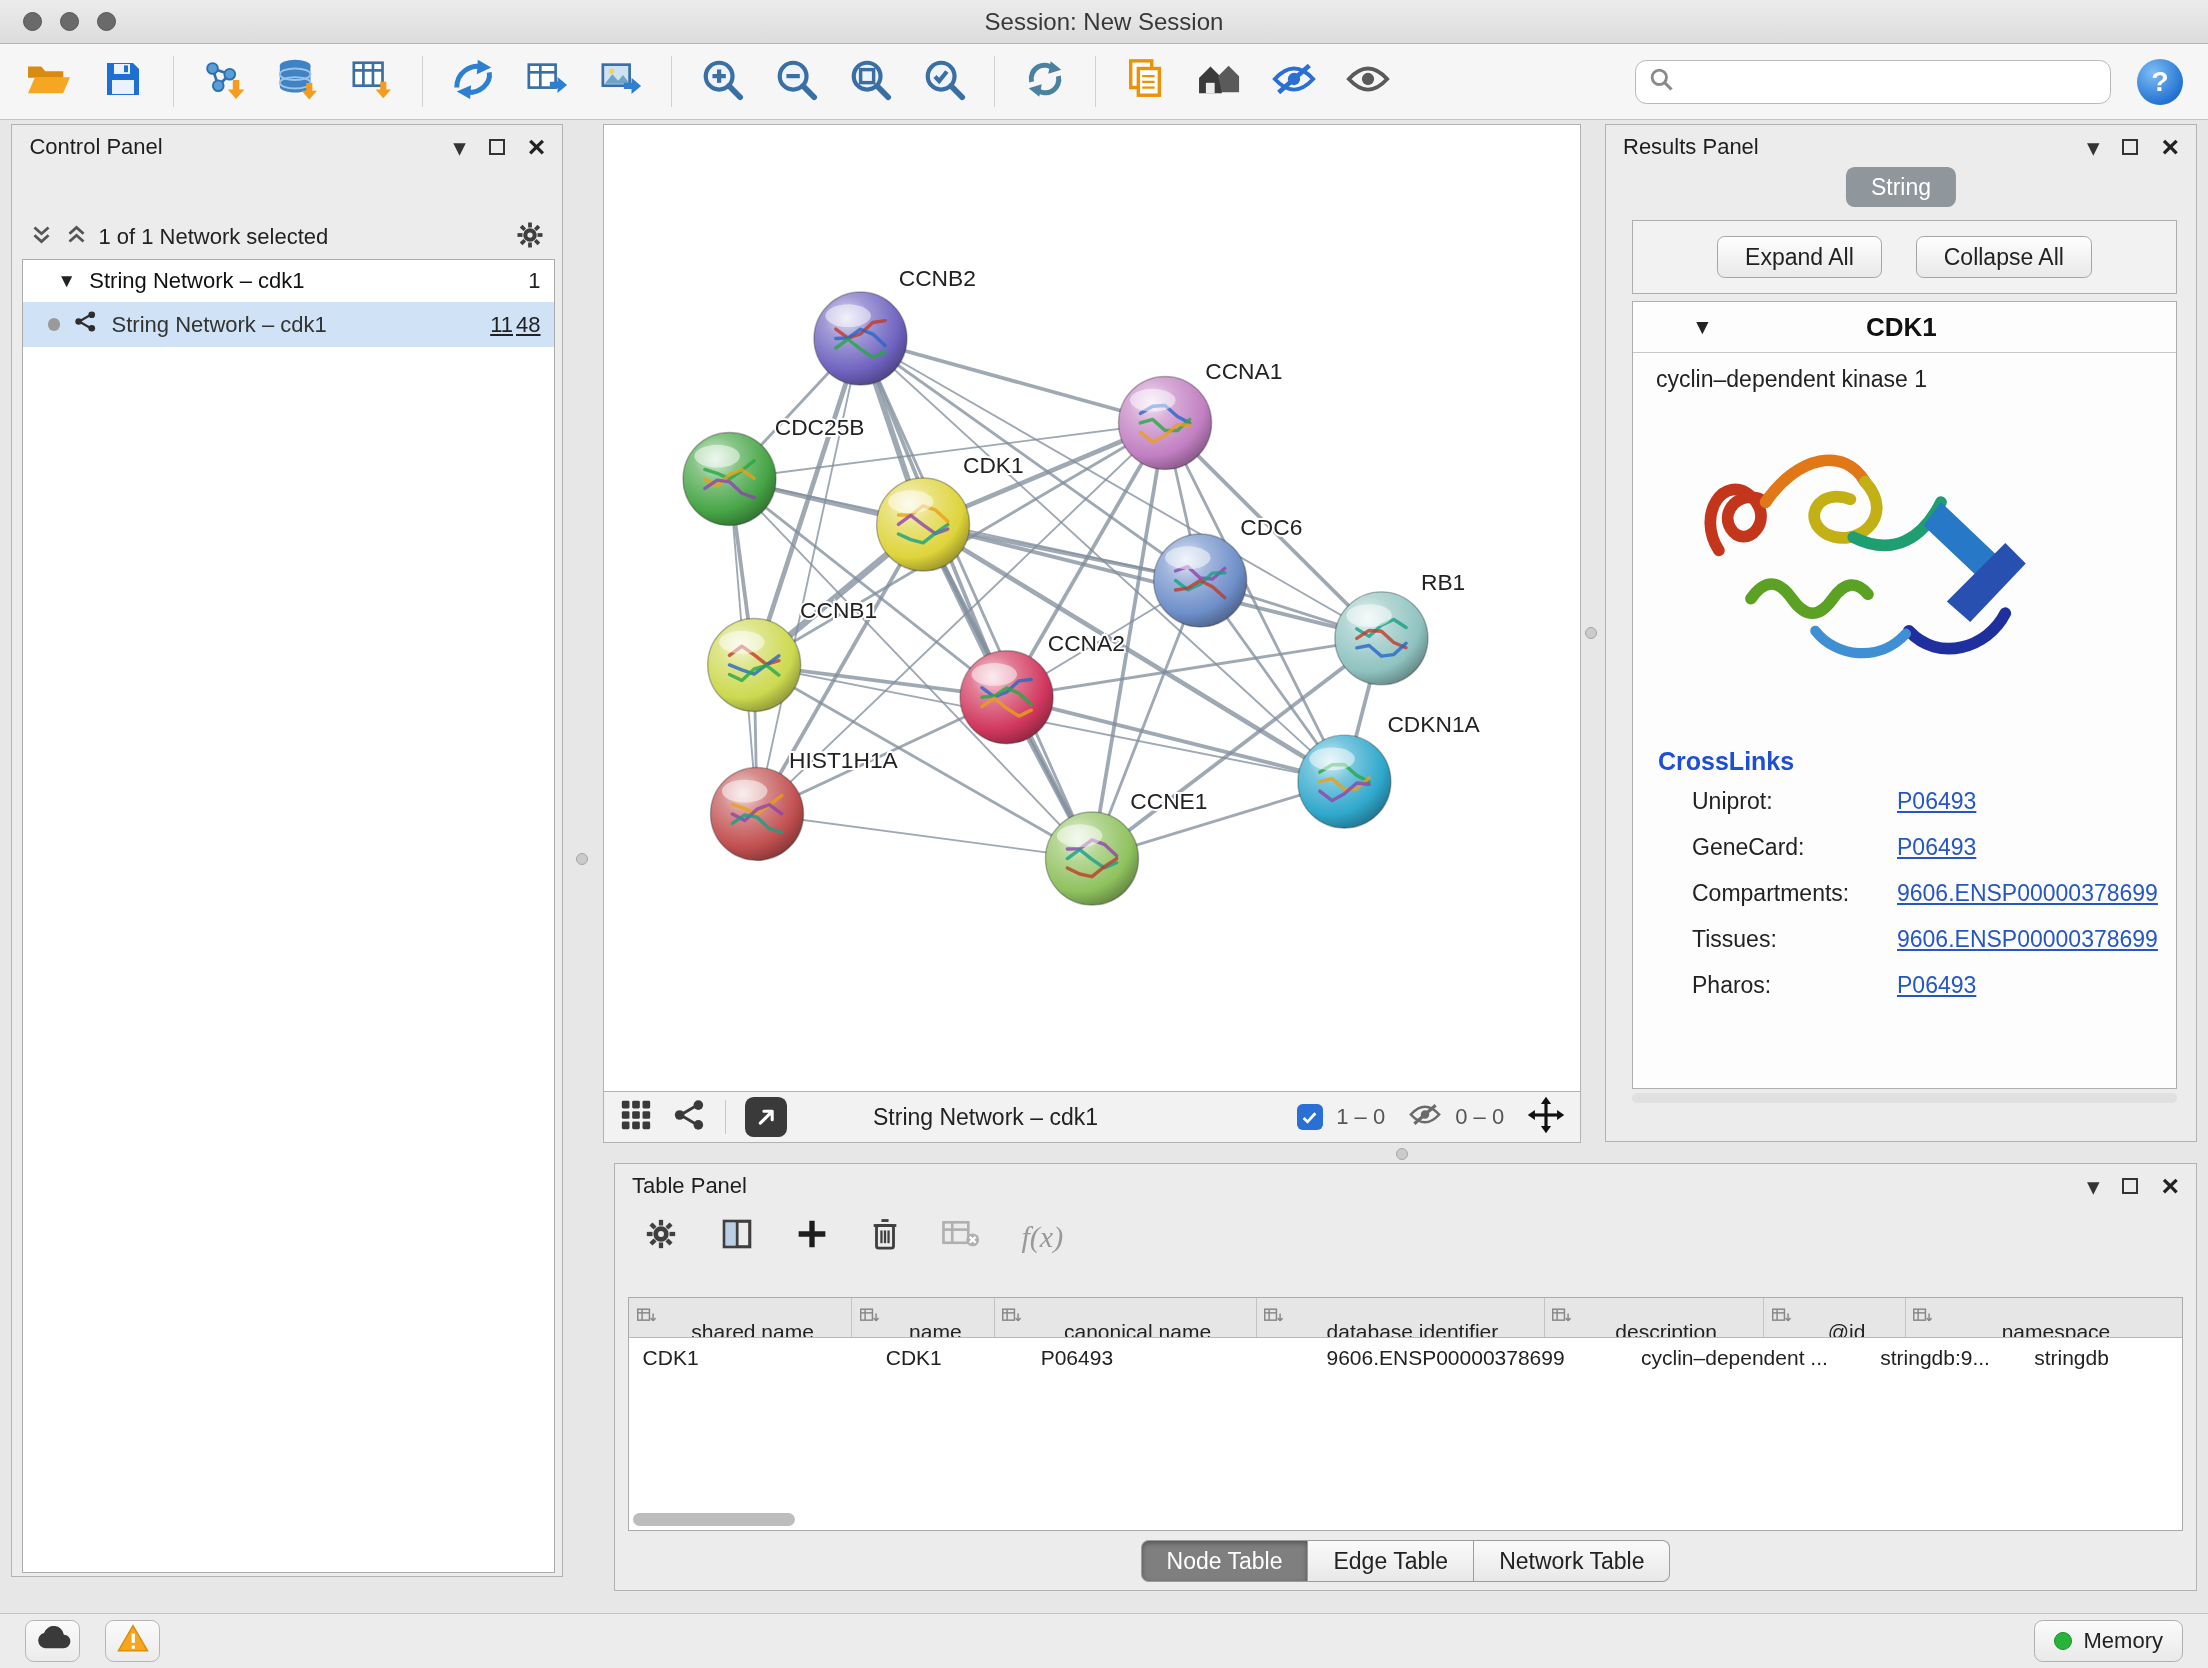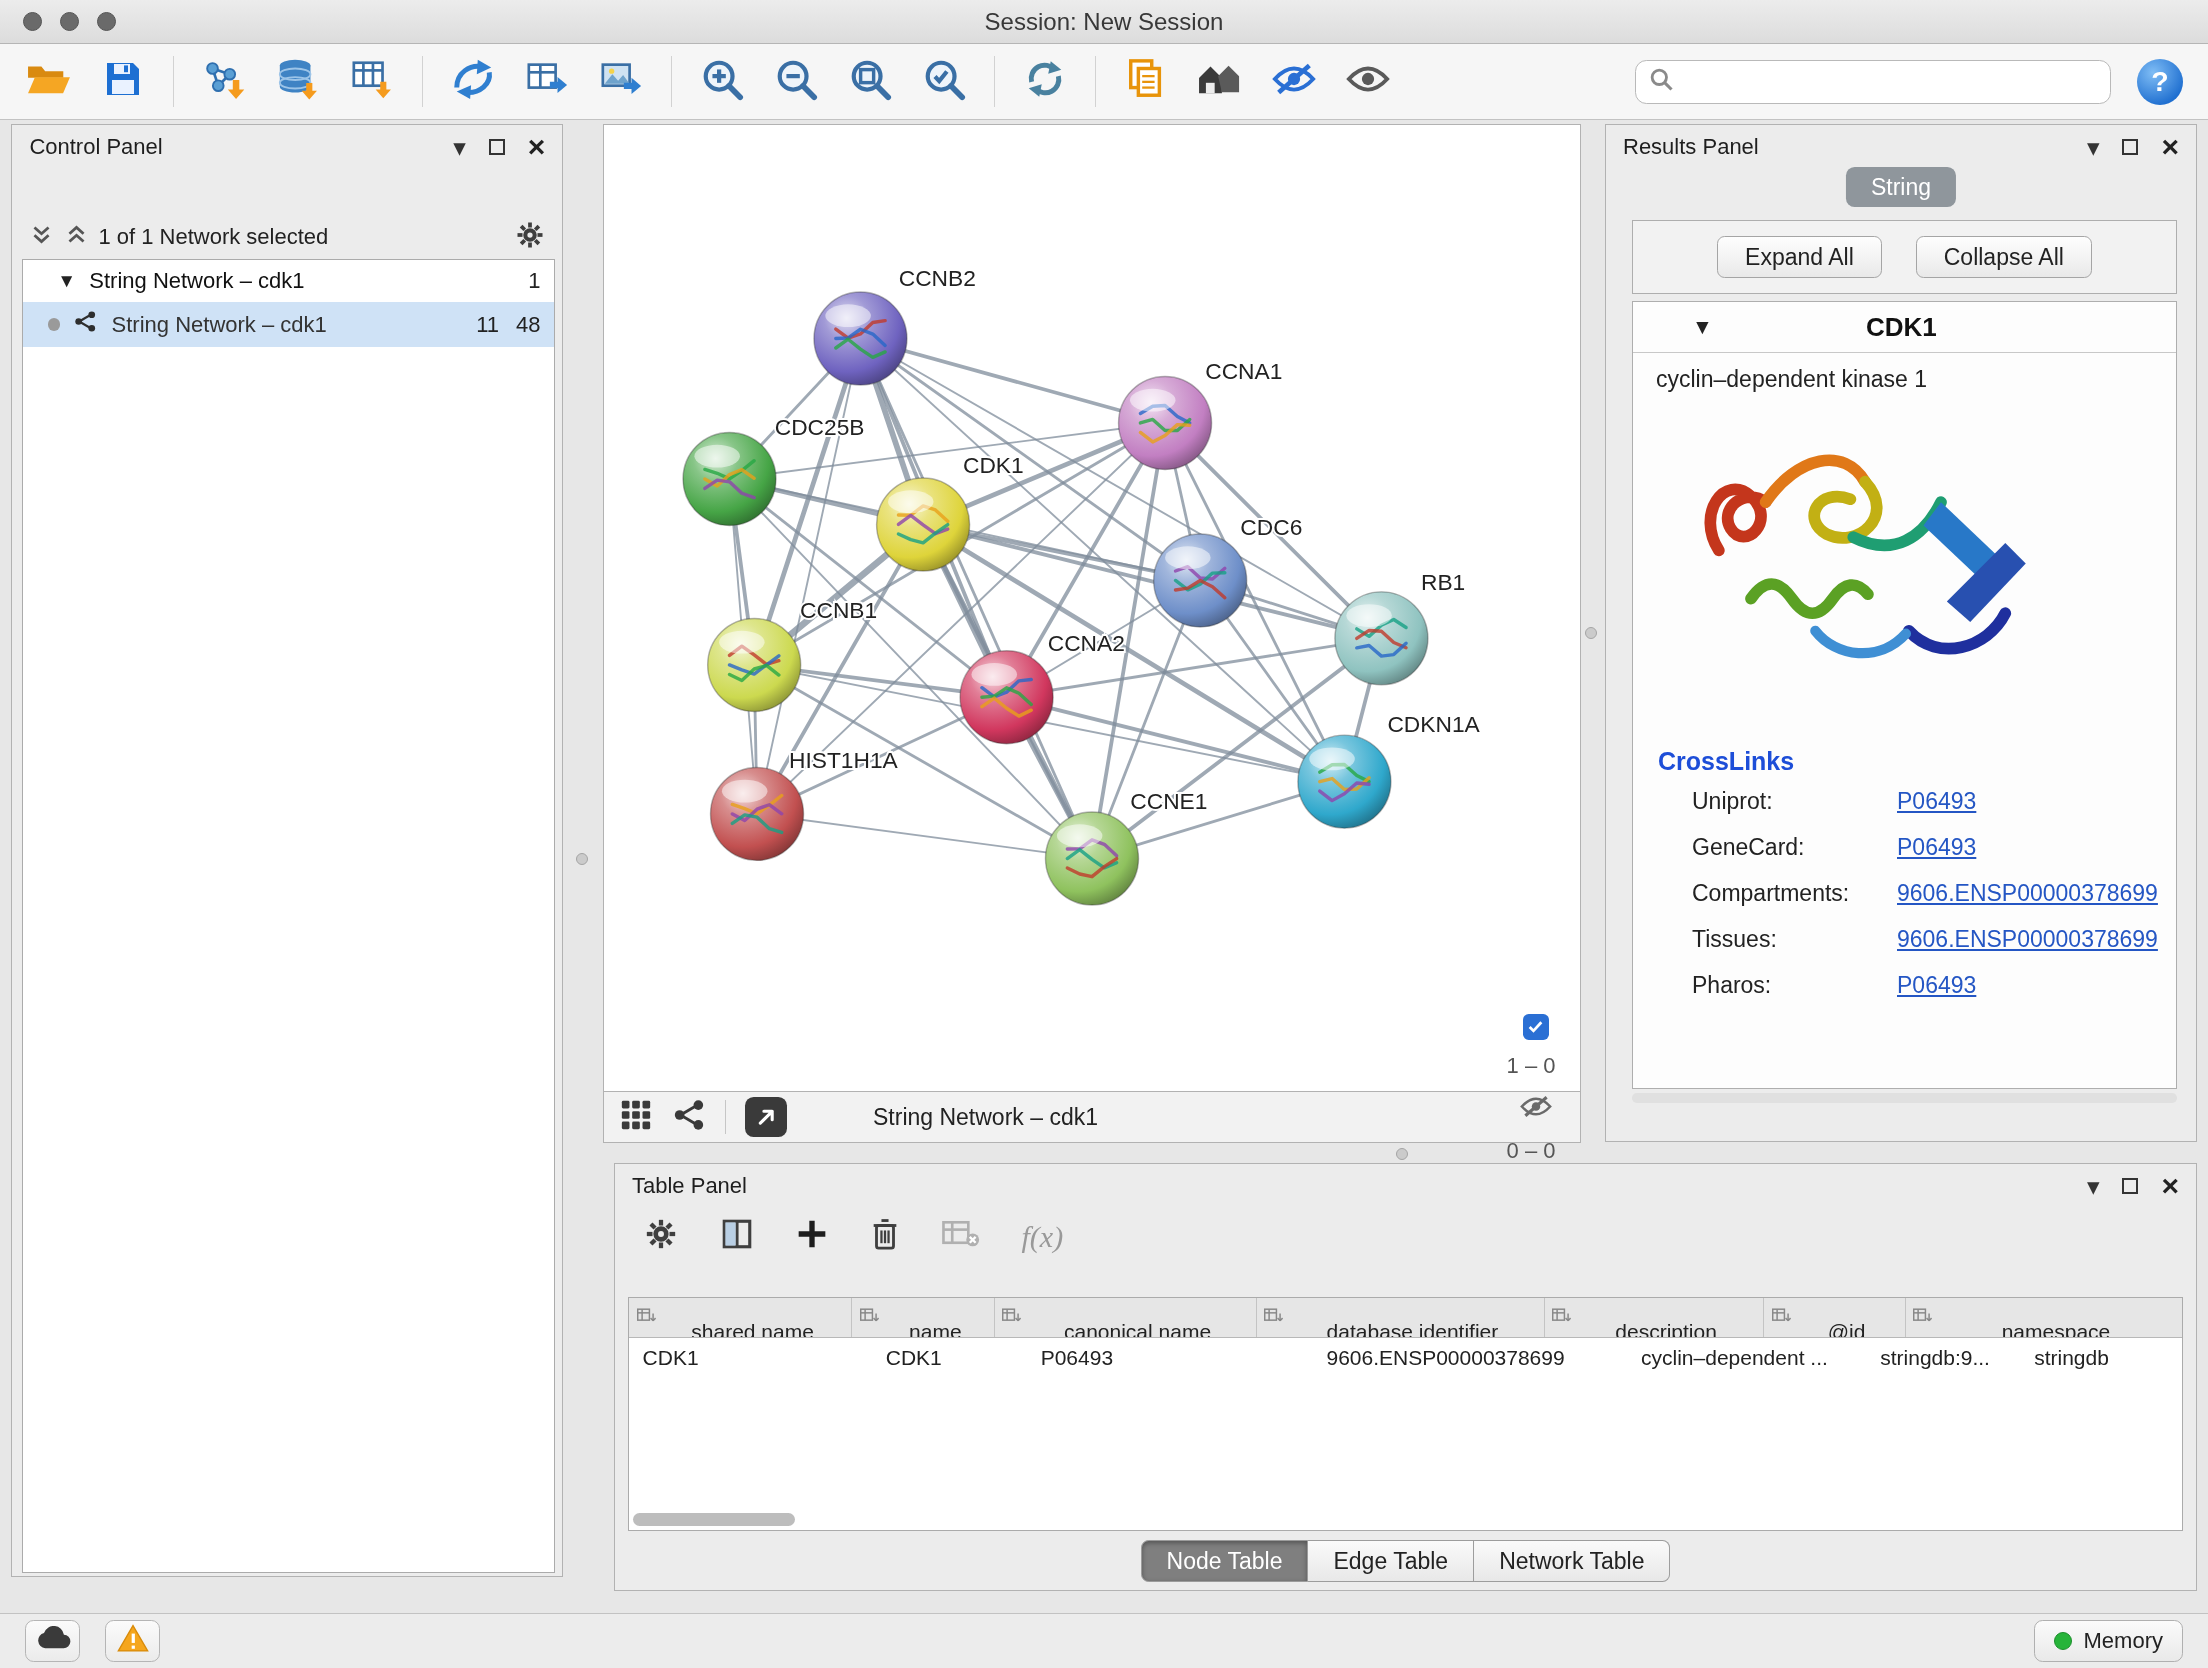--- a/index.html
+++ b/index.html
@@ -50,34 +50,34 @@
     display:flex; align-items:center; gap:9.5px; }
   .cp-selrow .sel-text { flex:1; font-size:22px; color:#222; }
   .cp-tree { position:absolute; left:9.5px; right:7.6px; top:134px; bottom:2.9px;
     background:#fff; border:1px solid #ababab; overflow:hidden; }
   .tree-row { height:42px; display:flex; align-items:center; padding:0 13.3px; gap:13.3px; font-size:22px; }
   .tree-row.root { color:#111; }
   .tree-row.selected { background:#cfe2f6; height:45px; }
   .tree-caret { font-size:19px; color:#222; margin-left:21px; }
   .tree-dot { width:12.4px; height:12.4px; border-radius:50%; background:#9a9a9a; margin-left:11.4px; }
   .tree-count { margin-left:auto; color:#222; }
-  .tree-nums { margin-left:auto; display:flex; gap:17px; color:#222; }
+  .tree-nums { margin-left:auto; display:flex; gap:3px; color:#222;text-decoration:underline; }
 
   
   .network-view { position:absolute; left:603px; top:124px; width:978px; height:968px;
     background:#fff; border:1px solid #b2b2b2; }
   .network-view svg { width:100%; height:100%; display:block; }
   .network-toolbar { position:absolute; left:603px; top:1092px; width:978px; height:51px;
     background:#f2f2f2; border:1px solid #b2b2b2; border-top:none;
     display:flex; align-items:center; padding:0 15px; gap:19px; }
   .nt-sep { width:1px; height:34px; background:#c6c6c6; }
   .nt-export { width:42px; height:40px; background:#3a3a3a; border-radius:8.6px;
     display:flex; align-items:center; justify-content:center; }
   .nt-title { margin-left:67px; font-size:23px; color:#222; }
-  .nt-right { margin-left:auto; display:flex; align-items:center; gap:13.3px;flex-direction:column; }
+  .nt-right { margin-left:auto; display:flex; align-items:center; gap:13.3px; }
   .nt-check { width:26px; height:26px; background:#2a6fd4; border-radius:5.7px;
     display:flex; align-items:center; justify-content:center; }
   .nt-count { color:#555; font-size:22px; margin-right:9.5px; }
 
   
   .results-panel { left:1605px; top:124px; width:592px; height:1018px; }
   .rp-stringtab { position:absolute; top:42px; left:50%; transform:translateX(-50%);
     background:#8f969c; color:#fff; font-size:23px; padding:6.7px 25px; border-radius:8.6px; }
   .rp-box1 { position:absolute; left:26px; width:545px; top:95px; height:74px;
     background:#f2f2f2; border:1px solid #aeaeae; display:flex; align-items:center;

